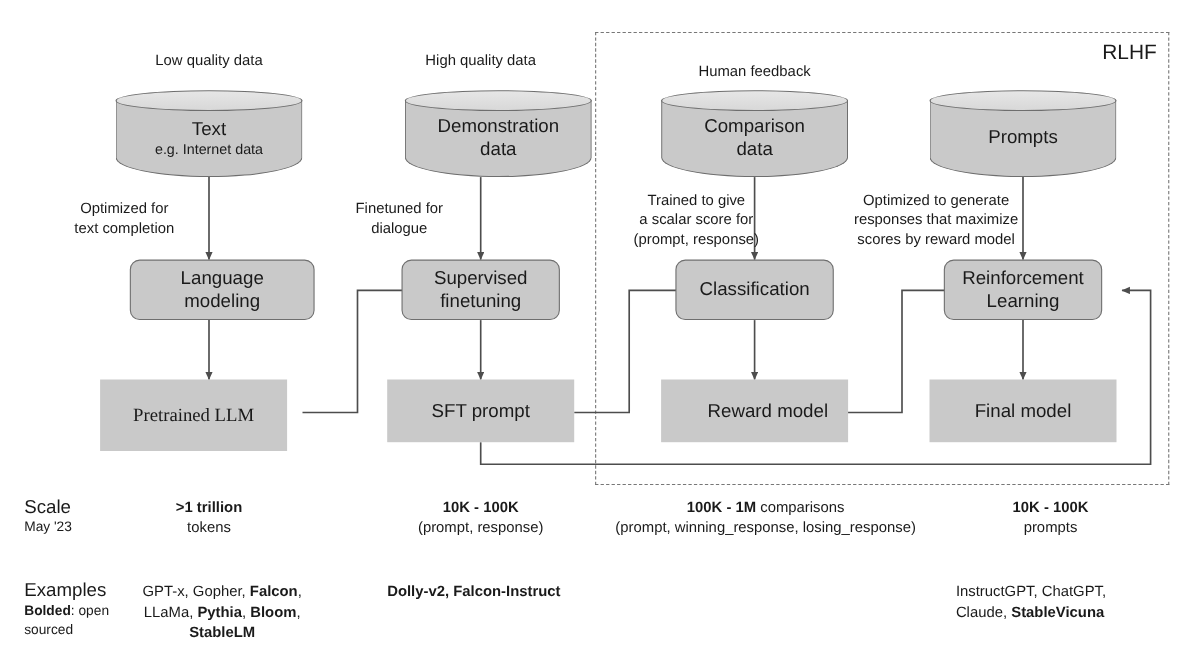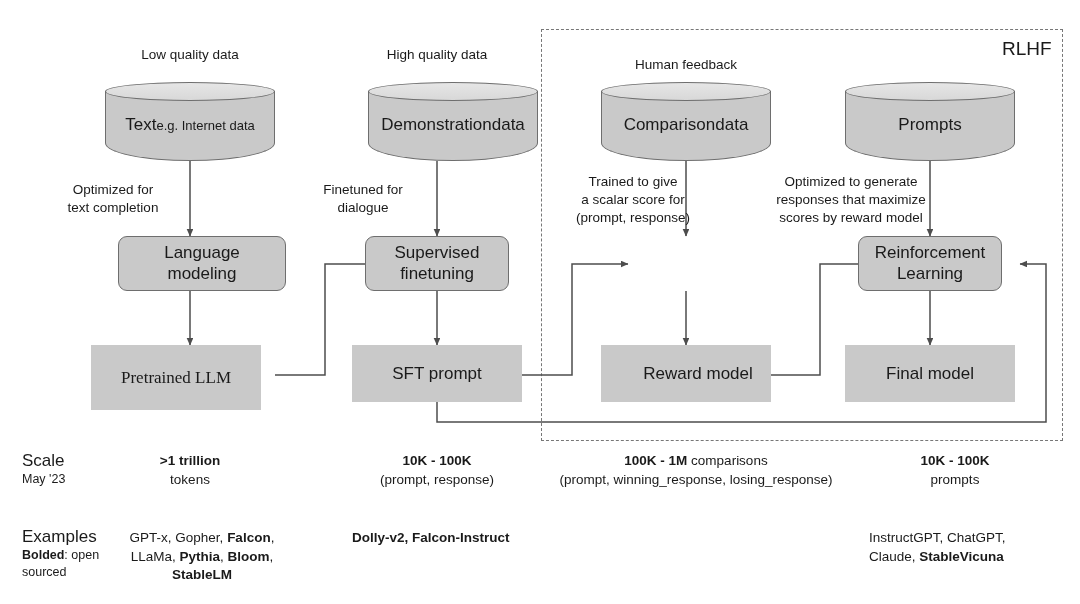--- a/index.html
+++ b/index.html
@@ -31,21 +31,21 @@
   }
   .cyl .top{
     position:absolute;left:0;top:0;width:100%;height:19px;
     background:linear-gradient(#e6e6e6,#d8d8d8);
     border:1.3px solid #6e6e6e;
     border-radius:50%;
     box-sizing:border-box;
   }
   .cyl .label{
     position:absolute;left:0;right:0;top:0;bottom:0;
-    display:flex;flex-direction:row;align-items:center;justify-content:center;
+    display:flex;flex-direction:column;align-items:center;justify-content:center;
     text-align:center;line-height:1.18;padding-top:8px;
   }
   .cyl .l1{font-size:17px;}
   .cyl .l2{font-size:13px;}
 
   
   .proc{
     position:absolute;
     background:#c9c9c9;
     border:1.3px solid #6e6e6e;
@@ -176,20 +176,23 @@
     <div class="body"></div>
     <div class="top"></div>
     <div class="label">
       <span class="l1">Comparison</span>
       <span class="l1">data</span>
     </div>
   </div>
 
   <div class="cap" style="left:574px;top:173px;width:118px;">Trained to give<br>a scalar score for<br>(prompt, response)</div>
 
+  <div class="proc" style="left:614px;top:236px;width:144px;height:55px;">
+    <span>Classification</span>
+  </div>
 
   <div class="result" style="left:601px;top:345px;width:170px;height:57px;padding-left:24px;">
     <span>Reward model</span>
   </div>
 
   <div class="cyl" style="left:845px;top:82px;width:170px;height:79px;">
     <div class="body"></div>
     <div class="top"></div>
     <div class="label">
       <span class="l1">Prompts</span>

